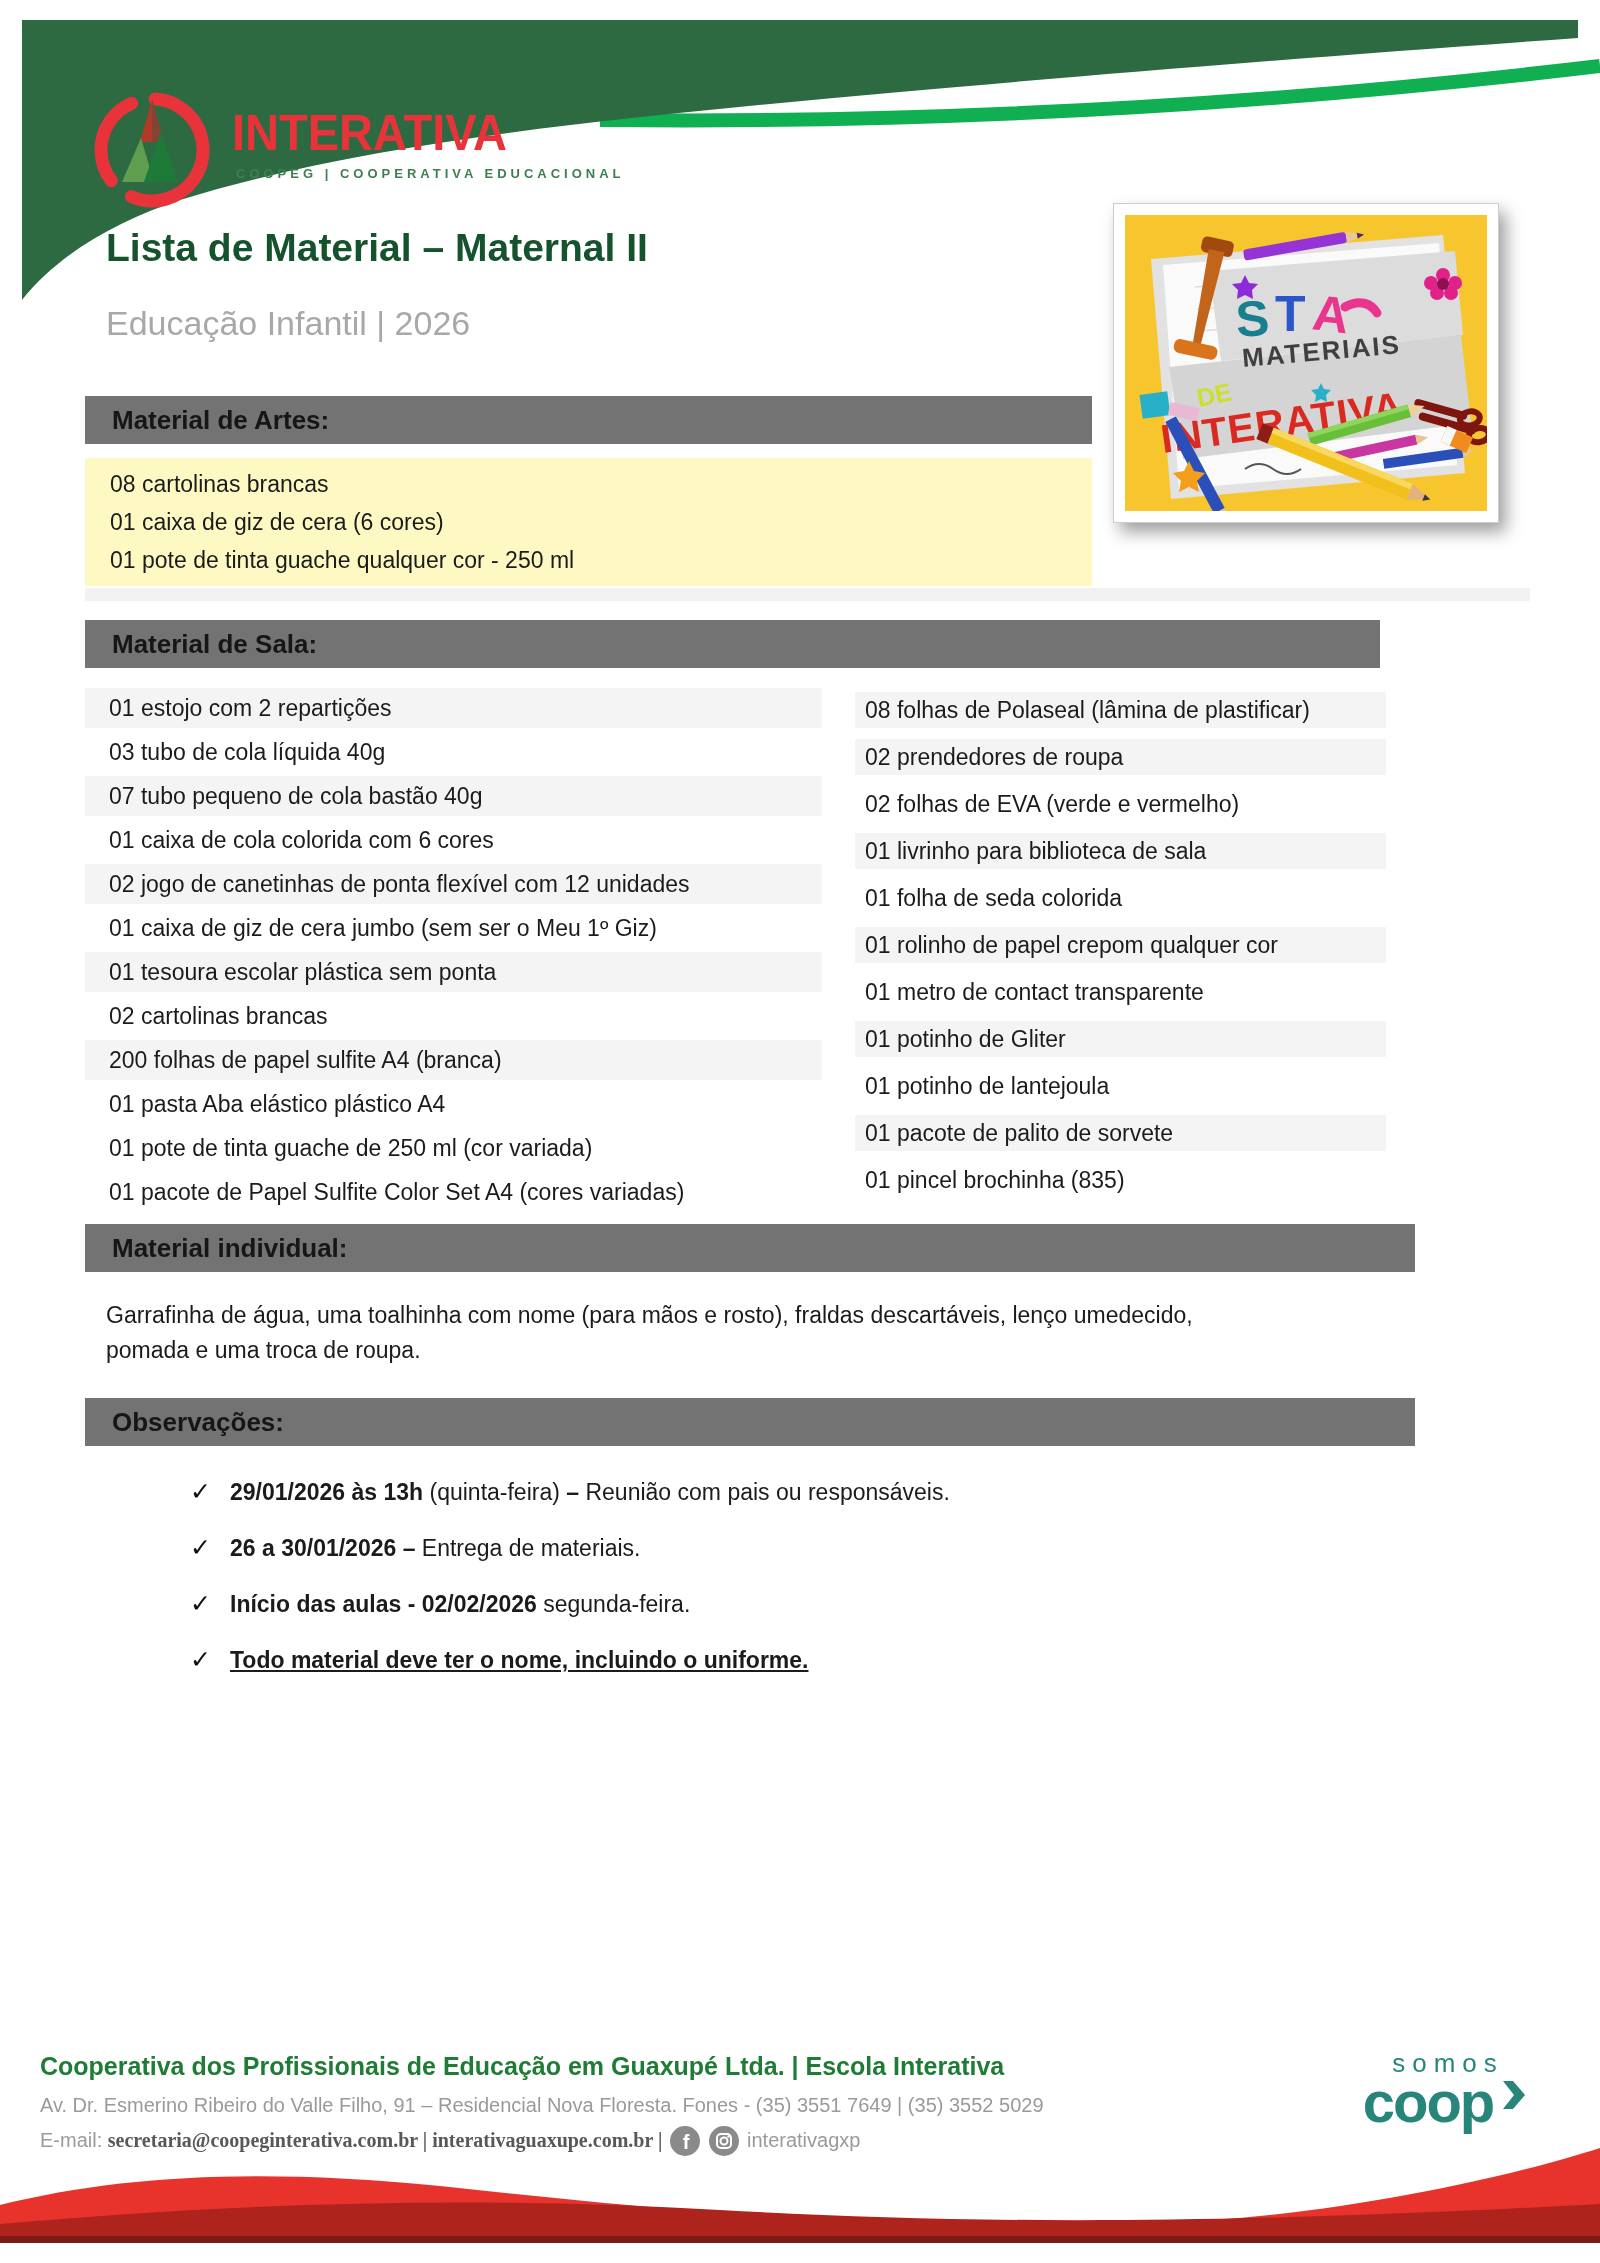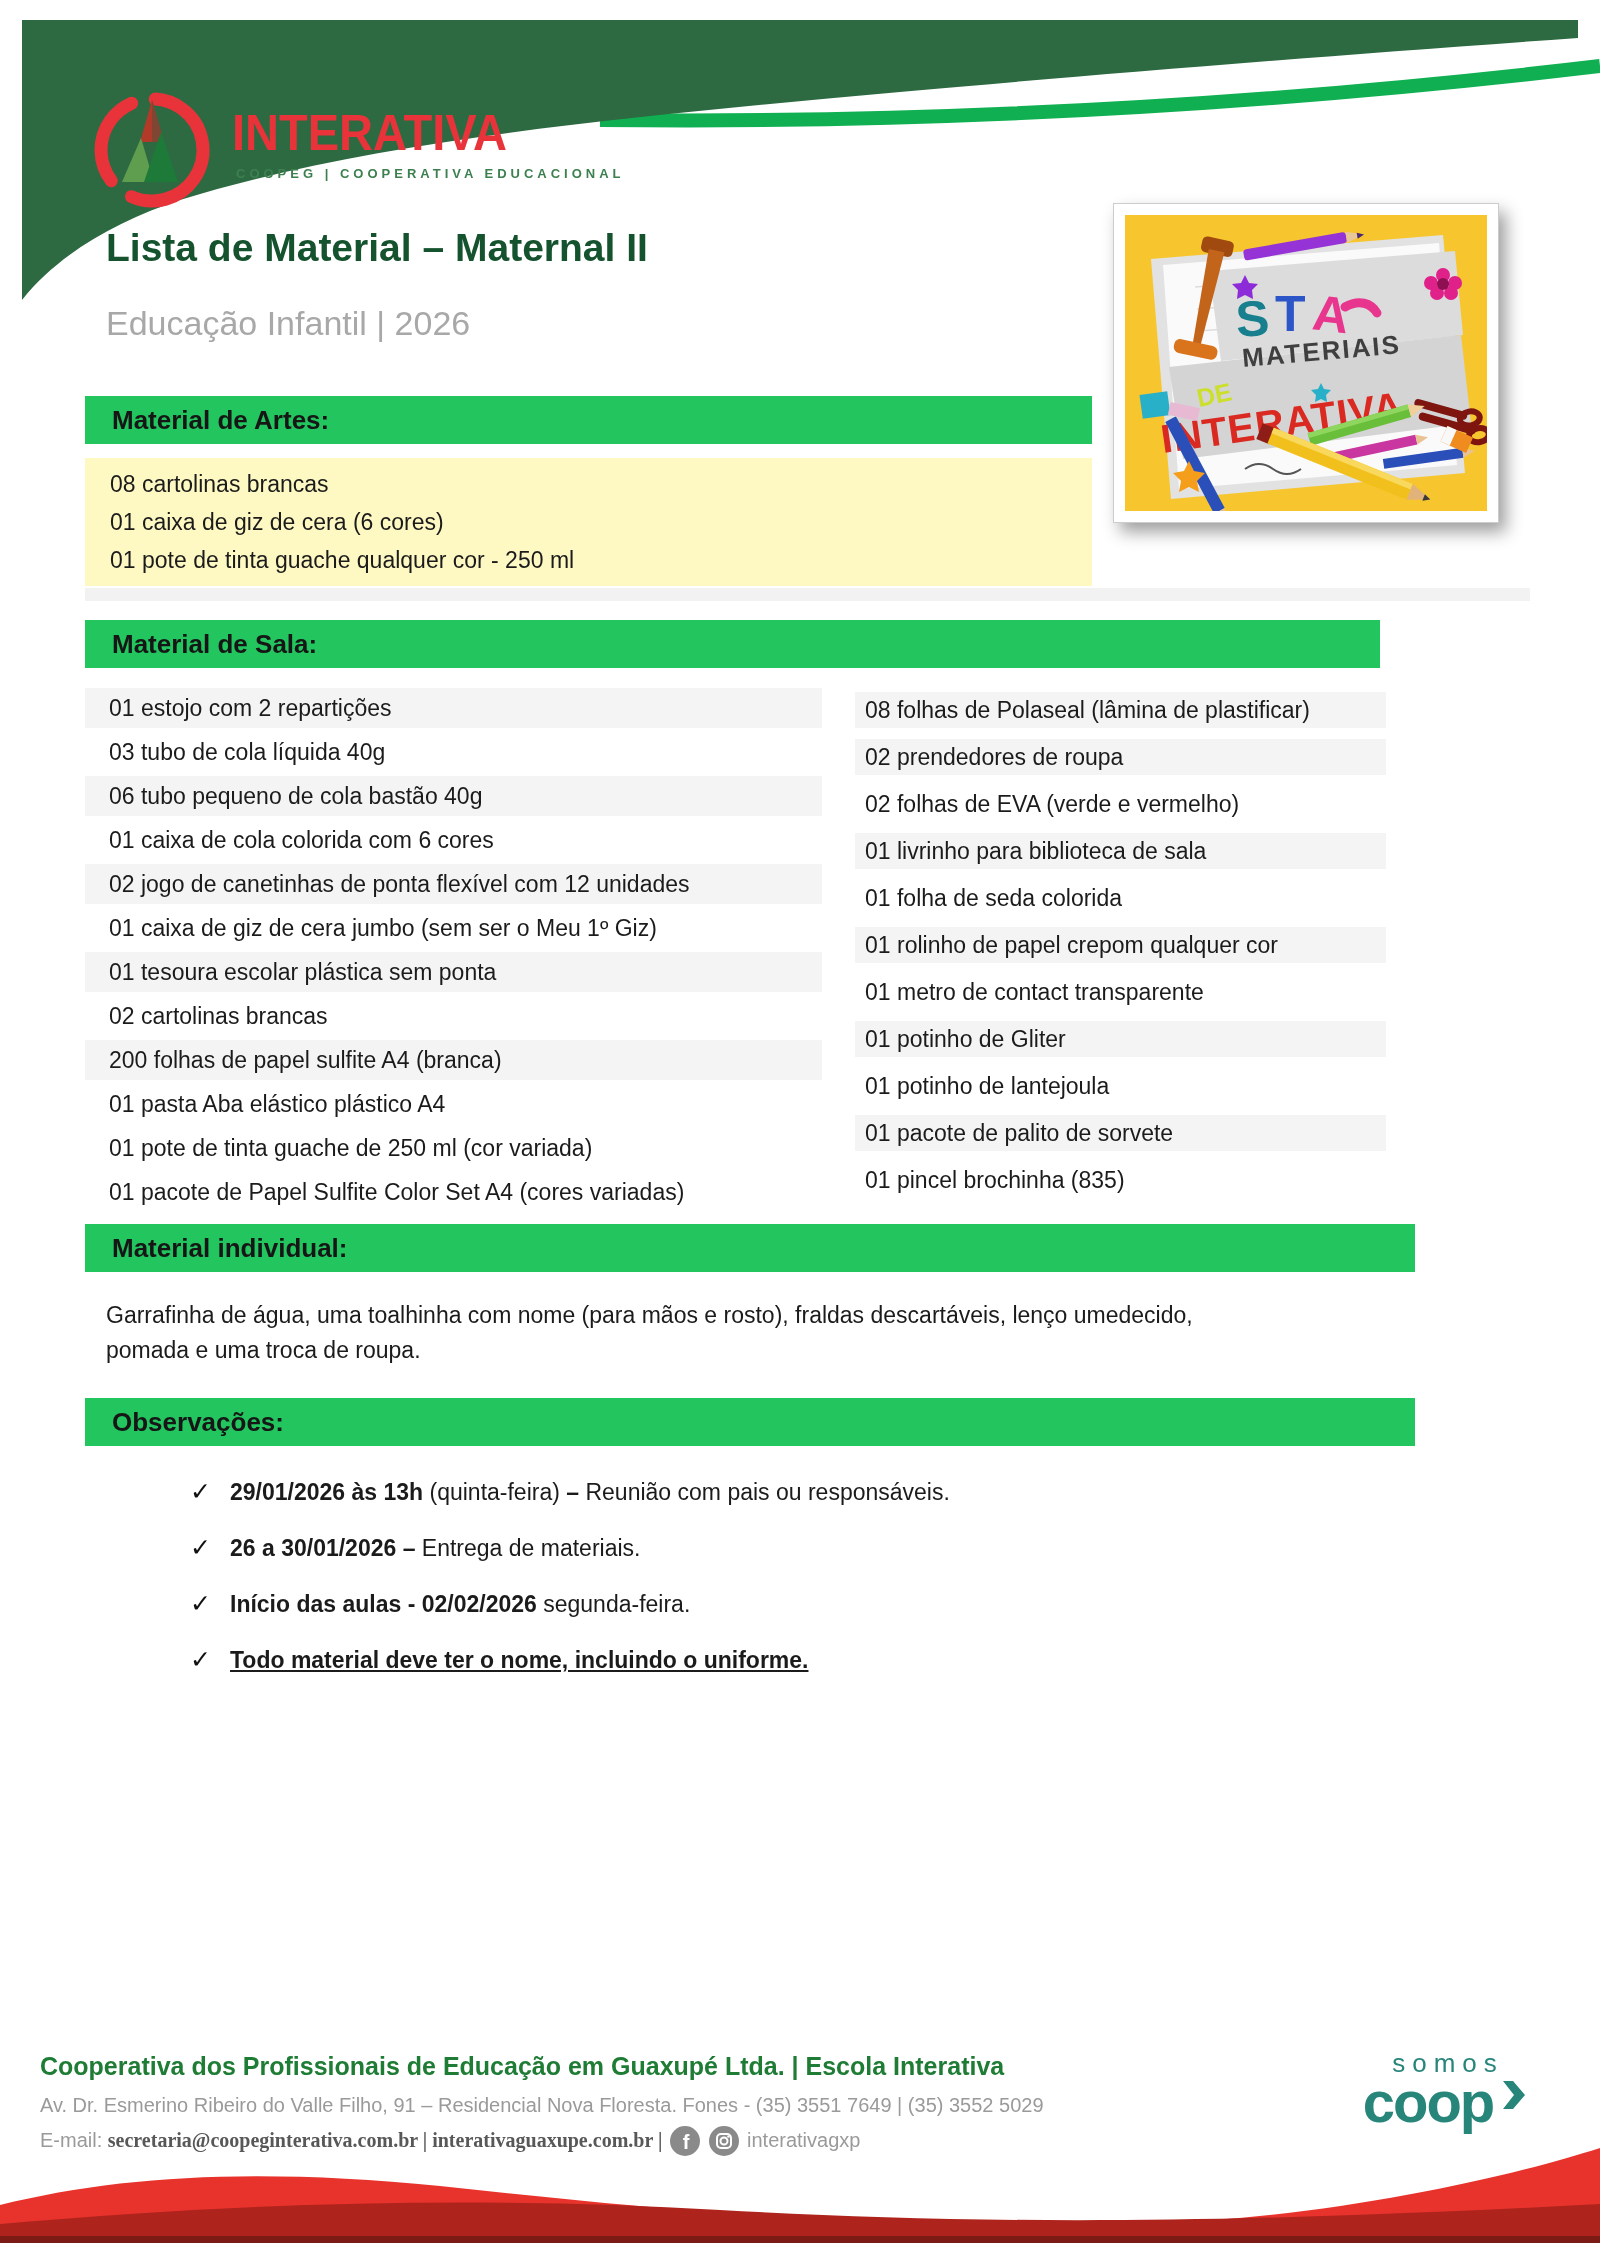--- a/index.html
+++ b/index.html
@@ -20,21 +20,21 @@
     letter-spacing:4px;color:#3d8050;}
 
   .doc-title{position:absolute;left:106px;top:226px;margin:0;font-size:39px;font-weight:700;color:#14532d;}
   .doc-subtitle{position:absolute;left:106px;top:304px;margin:0;font-size:34px;font-weight:400;color:#a8a8a8;}
 
   
   .artwork{position:absolute;left:1113px;top:203px;width:362px;height:296px;background:#ffffff;
     padding:11px;border:1px solid #cccccc;box-shadow:7px 9px 16px rgba(0,0,0,.38);}
 
   
-  .bar{position:absolute;left:85px;height:48px;line-height:48px;background:#22c55e;
+  .bar{position:absolute;left:85px;height:48px;line-height:48px;background:#737373;
     font-size:26px;font-weight:700;color:#161616;padding-left:27px;box-sizing:border-box;}
   .bar-artes{top:396px;width:1007px;}
   .bar-sala{top:620px;width:1295px;}
   .bar-individual{top:1224px;width:1330px;}
   .bar-obs{top:1398px;width:1330px;}
 
   .artes-list{position:absolute;left:85px;top:458px;width:1007px;background:#fef9c3;padding:7px 0;}
   .artes-list .item{line-height:38px;padding-left:25px;font-size:23px;}
 
   .strip-under-artes{position:absolute;left:85px;top:588px;width:1445px;height:13px;background:#f2f2f2;}
@@ -177,21 +177,21 @@
     <div class="item">08 cartolinas brancas</div>
     <div class="item">01 caixa de giz de cera (6 cores)</div>
     <div class="item">01 pote de tinta guache qualquer cor - 250 ml</div>
   </div>
 <div class="strip-under-artes"></div>
 
 <div class="bar bar-sala"><span>Material de Sala:</span></div>
 <div class="col-left">
     <div class="row shaded">01 estojo com 2 repartições</div>
     <div class="row">03 tubo de cola líquida 40g</div>
-    <div class="row shaded">06 tubo pequeno de cola bastão 40g</div>
+    <div class="row shaded">07 tubo pequeno de cola bastão 40g</div>
     <div class="row">01 caixa de cola colorida com 6 cores</div>
     <div class="row shaded">02 jogo de canetinhas de ponta flexível com 12 unidades</div>
     <div class="row">01 caixa de giz de cera jumbo (sem ser o Meu 1º Giz)</div>
     <div class="row shaded">01 tesoura escolar plástica sem ponta</div>
     <div class="row">02 cartolinas brancas</div>
     <div class="row shaded">200 folhas de papel sulfite A4 (branca)</div>
     <div class="row">01 pasta Aba elástico plástico A4</div>
     <div class="row">01 pote de tinta guache de 250 ml (cor variada)</div>
     <div class="row">01 pacote de Papel Sulfite Color Set A4 (cores variadas)</div>
   </div>

